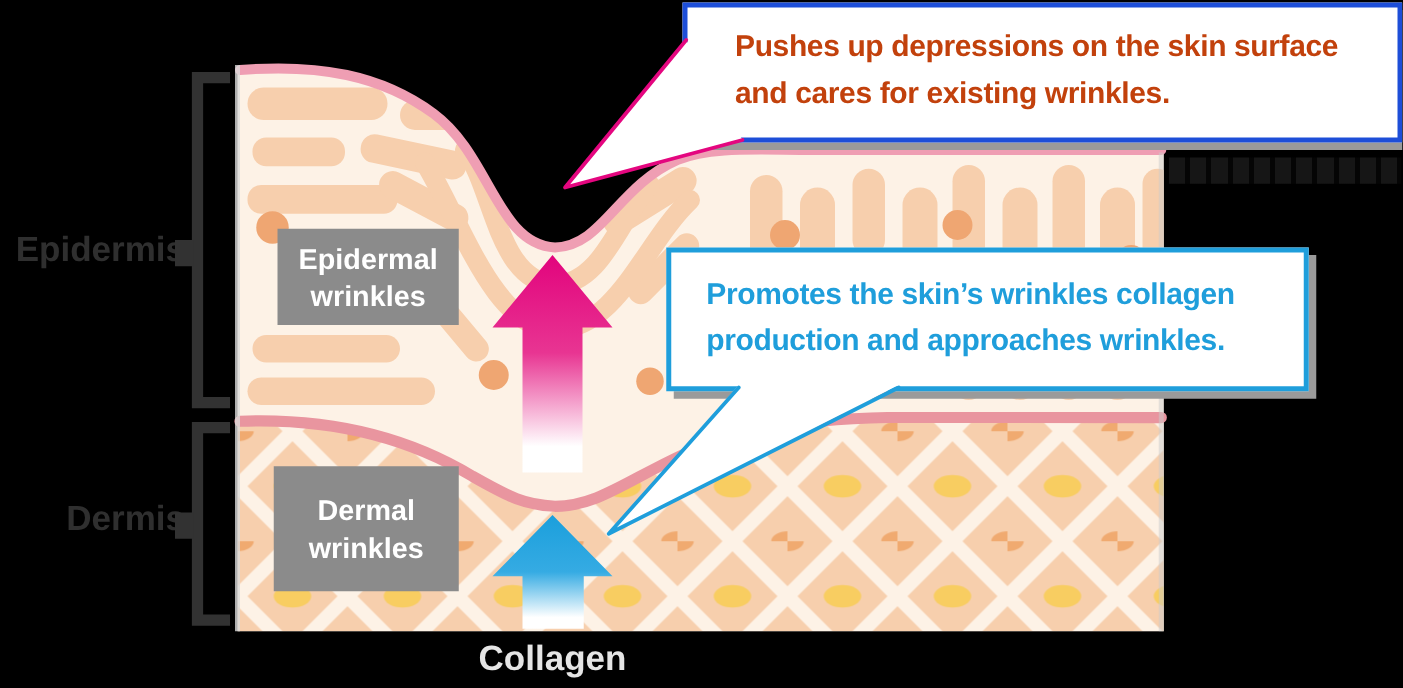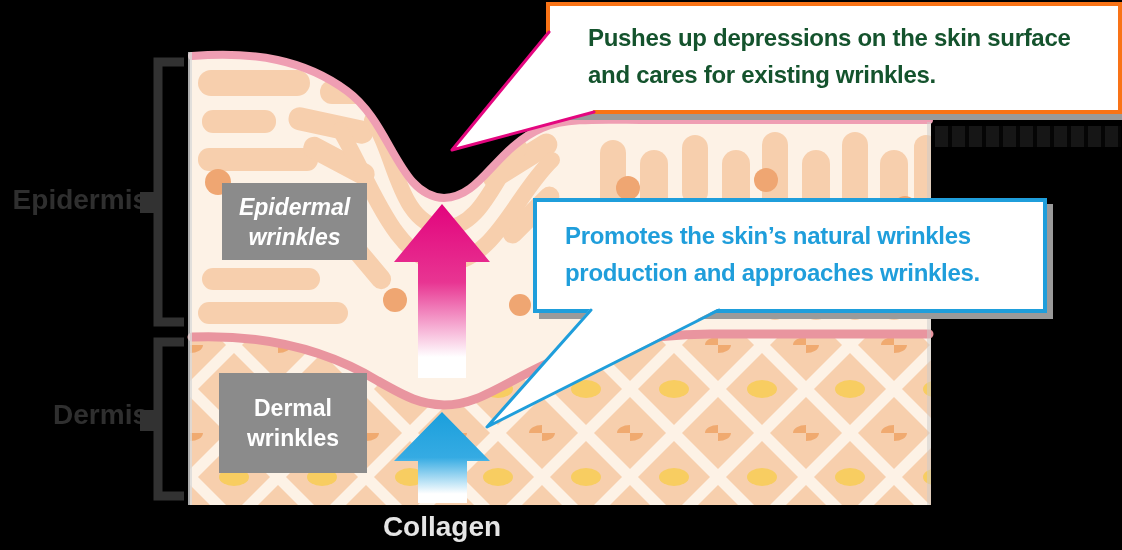--- a/index.html
+++ b/index.html
@@ -16,31 +16,31 @@
     color:#2f2f2f;font-weight:bold;font-size:28px;z-index:5;
   }
   #labelEpidermis{top:184px;}
   #labelDermis{top:399px;}
 
   .tag{
     position:absolute;background:#8b8b8b;color:#fff;font-weight:bold;
     font-size:23px;line-height:30px;text-align:center;z-index:15;
     display:flex;flex-direction:column;justify-content:center;
   }
-  #tagEpidermal{left:222px;top:183px;width:145px;height:77px;font-style:italic;}
+  #tagEpidermal{left:222px;top:183px;width:145px;height:77px;}
   #tagDermal{left:219px;top:373px;width:148px;height:100px;}
 
   .callout{
     position:absolute;background:#fff;box-sizing:border-box;z-index:20;
     font-weight:bold;font-size:24px;letter-spacing:-0.3px;line-height:37px;
     box-shadow:6px 6px 0 #9a9a9a;
   }
   #calloutEpidermal{
     left:546px;top:2px;width:576px;height:112px;
-    border:4px solid #f97316;color:#14532d;padding:13px 6px 0 38px;
+    border:4px solid #1d4ed8;color:#c2410c;padding:13px 6px 0 38px;
   }
   #calloutDermal{
     left:533px;top:198px;width:514px;height:115px;
     border:4px solid #1f9edb;color:#1f9edb;padding:15px 6px 0 28px;
   }
 
   .bottom-label{
     position:absolute;top:511px;color:#e5e5e5;font-weight:bold;
     font-size:28px;text-align:center;z-index:5;
   }
@@ -171,21 +171,21 @@
   <div class="tag" id="tagDermal">
     <span>Dermal</span>
     <span>wrinkles</span>
   </div>
 
   <div class="callout" id="calloutEpidermal">
     <div>Pushes up depressions on the skin surface</div>
     <div>and cares for existing wrinkles.</div>
   </div>
   <div class="callout" id="calloutDermal">
-    <div>Promotes the skin’s natural wrinkles</div>
+    <div>Promotes the skin’s wrinkles collagen</div>
     <div>production and approaches wrinkles.</div>
   </div>
 
   <div id="faintCaption"></div>
 
   <div class="bottom-label" id="labelCollagen">Collagen</div>
 
   <svg class="tails-svg" width="1122" height="550" viewBox="0 0 1122 550">
     <g>
       <polygon points="452,150 549,32 594,112" fill="#ffffff"></polygon>

